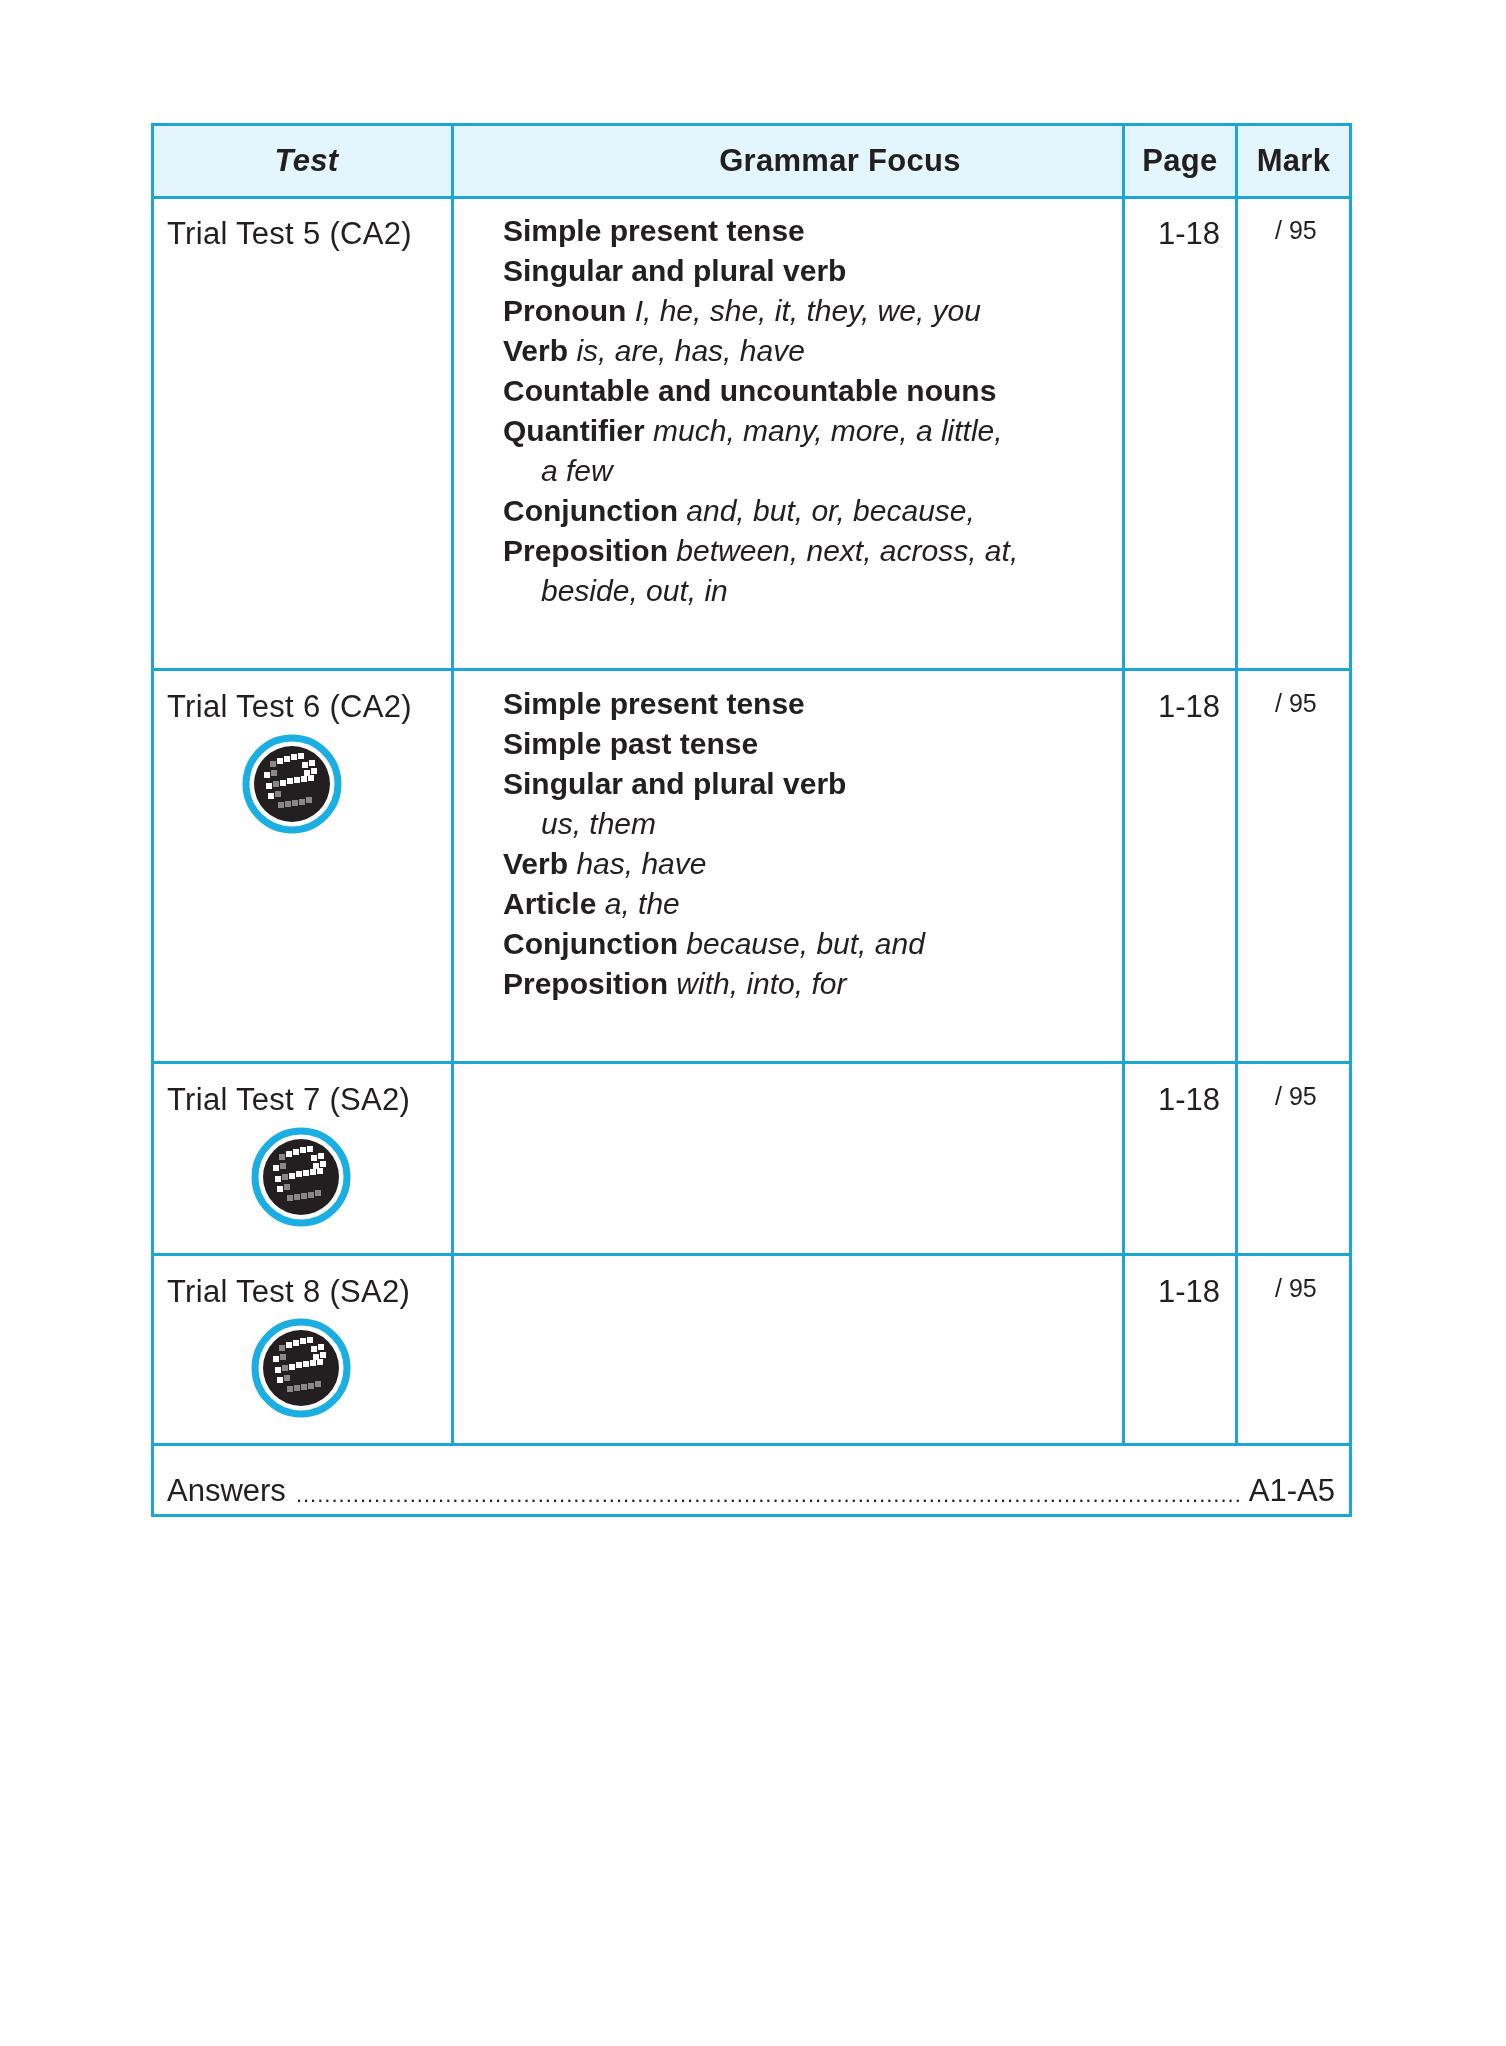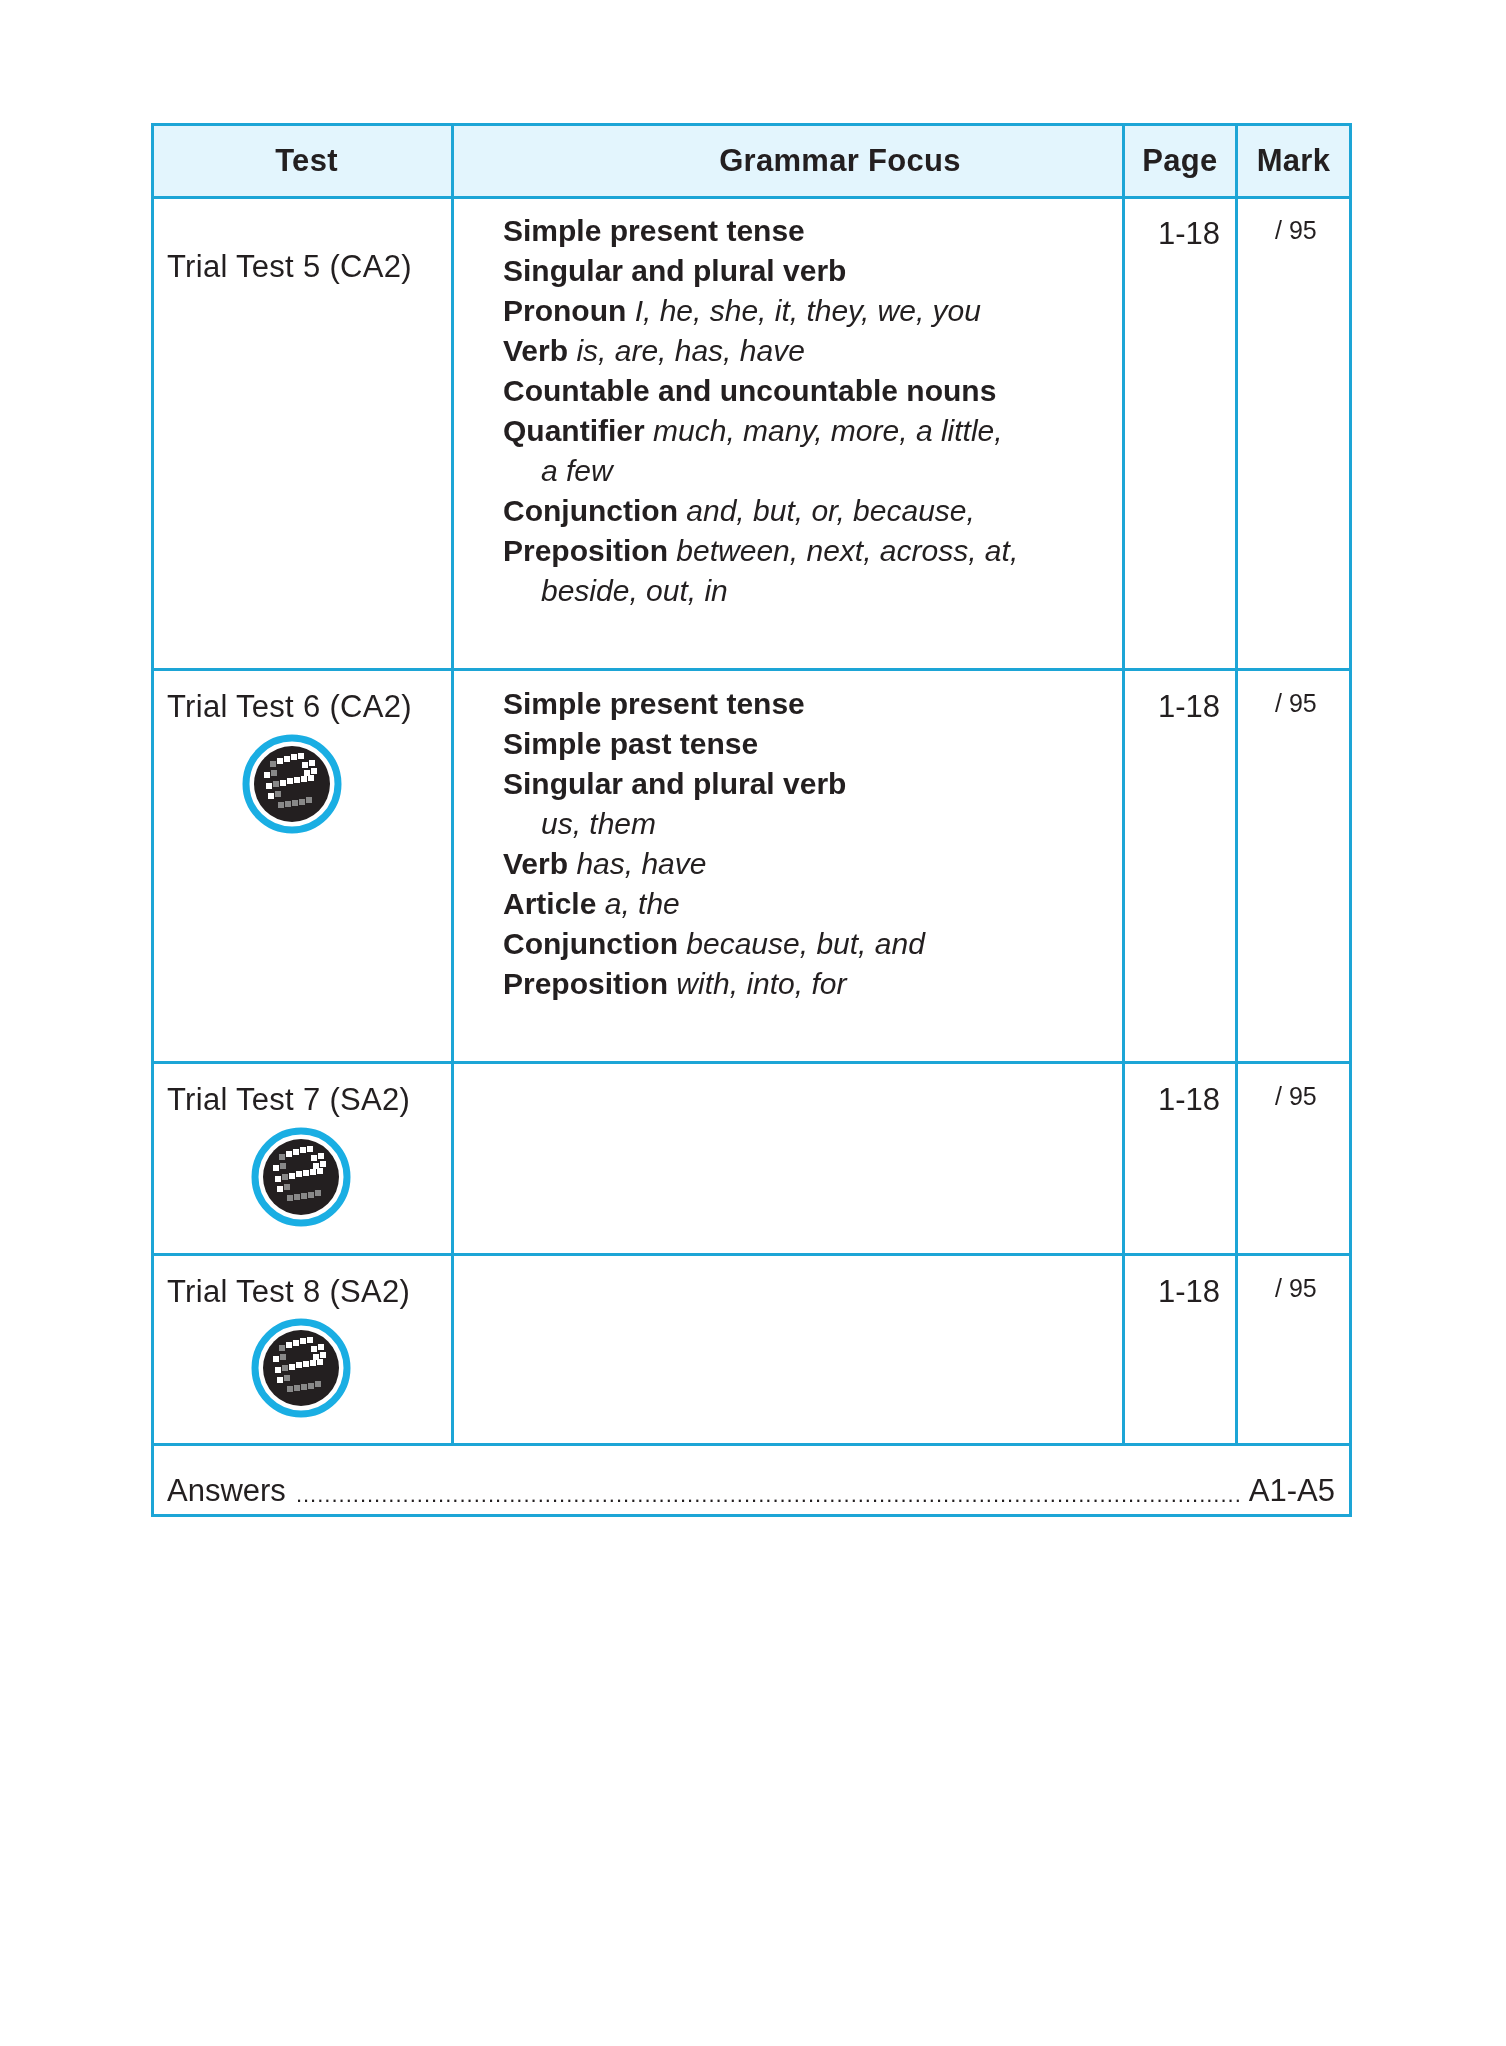--- a/index.html
+++ b/index.html
@@ -73,27 +73,27 @@
   <div class="vline" style="left:297px; top:0; height:1317px;"></div>
   <div class="vline" style="left:968px; top:0; height:1317px;"></div>
   <div class="vline" style="left:1081px; top:0; height:1317px;"></div>
 
   <div class="hline" style="top:70px;"></div>
   <div class="hline" style="top:542px;"></div>
   <div class="hline" style="top:935px;"></div>
   <div class="hline" style="top:1127px;"></div>
   <div class="hline" style="top:1317px;"></div>
 
-  <div class="hdr" style="left:0; width:305px;">Test</div>
+  <div class="hdr" style="left:0; width:305px;font-style:italic;">Test</div>
   <div class="hdr" style="left:300px; width:772px;">Grammar Focus</div>
   <div class="hdr" style="left:971px; width:110px;border-radius:11px;">Page</div>
   <div class="hdr" style="left:1084px; width:111px;">Mark</div>
 
   <div>
-    <div class="test-name" style="top:90px;margin-top:33px;">Trial Test 5 (CA2)</div>
+    <div class="test-name" style="top:90px;">Trial Test 5 (CA2)</div>
     <div class="focus" style="left:349px; top:85px;">
       <div class="line"><span class="b">Simple present tense</span></div>
       <div class="line"><span class="b">Singular and plural verb</span></div>
       <div class="line"><span class="b">Pronoun</span> <span class="i">I, he, she, it, they, we, you</span></div>
       <div class="line"><span class="b">Verb</span> <span class="i">is, are, has, have</span></div>
       <div class="line"><span class="b">Countable and uncountable nouns</span></div>
       <div class="line"><span class="b">Quantifier</span> <span class="i">much, many, more, a little,</span></div>
       <div class="line indent"><span class="i">a few</span></div>
       <div class="line"><span class="b">Conjunction</span> <span class="i">and, but, or, because,</span></div>
       <div class="line"><span class="b">Preposition</span> <span class="i">between, next, across, at,</span></div>

